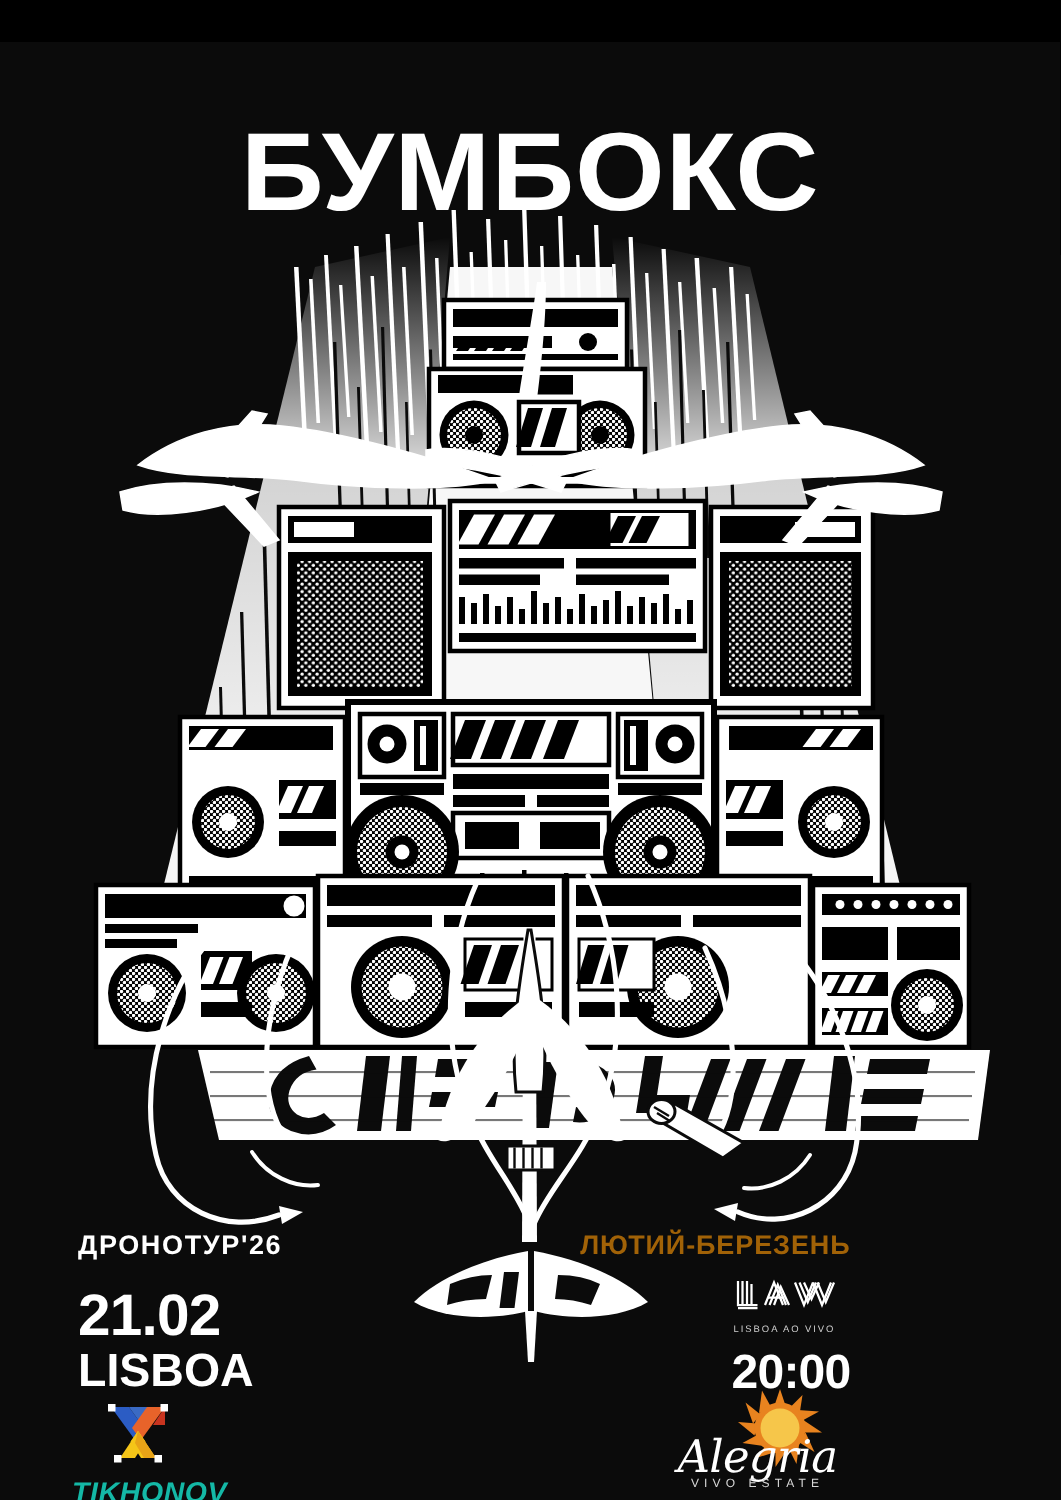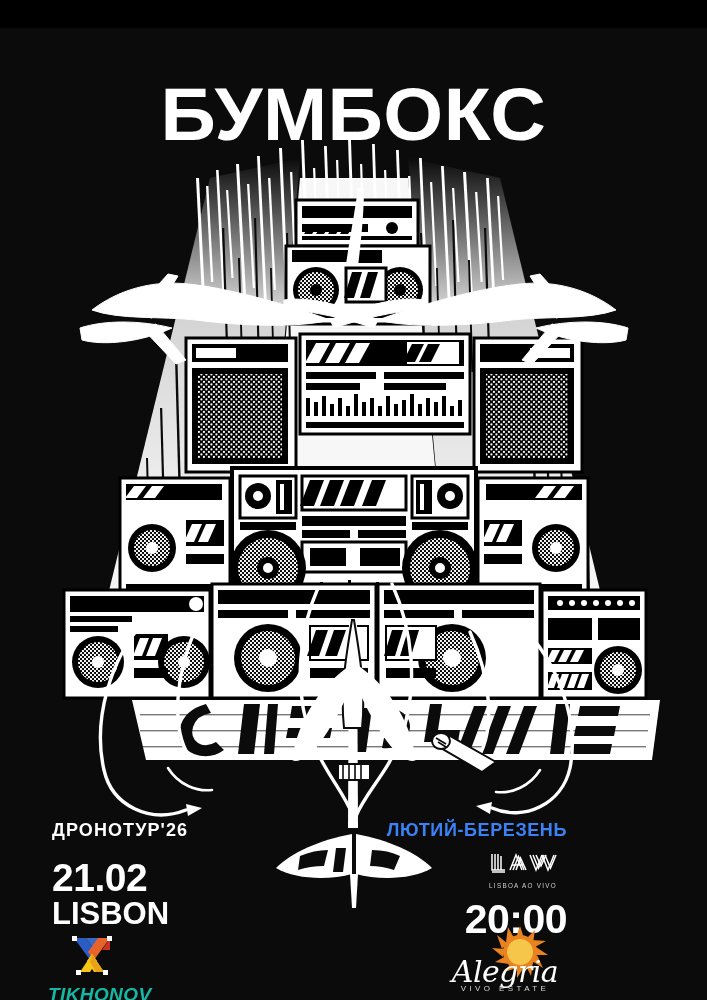--- a/index.html
+++ b/index.html
@@ -64,21 +64,21 @@
     top: 12px;
     color: #ffffff;
     font-size: 18px;
     font-weight: 700;
     letter-spacing: 1.1px;
   }
   .row-months {
     position: absolute;
     right: 48px;
     top: 12px;
-    color: #3b82f6;
+    color: #a16207;
     font-size: 18px;
     font-weight: 700;
     letter-spacing: 0.6px;
   }
   .row-date {
     position: absolute;
     left: 52px;
     top: 48px;
     color: #ffffff;
     font-size: 39px;
@@ -92,21 +92,21 @@
     color: #ffffff;
     font-size: 31px;
     font-weight: 700;
     letter-spacing: 0px;
   }
   .row-time {
     position: absolute;
     right: 48px;
     top: 88px;
     color: #ffffff;
-    font-size: 41px;
+    font-size: 32px;
     font-weight: 700;
     letter-spacing: -0.5px;
   }
 
   
   .lav {
     position: absolute;
     right: 48px;
     top: 43px;
     width: 88px;
@@ -659,21 +659,21 @@
   <div class="titlewrap">
     <span class="title">БУМБОКС</span>
   </div>
 
   <div class="bottom">
 
     <div class="row-tour">ДРОНОТУР'26</div>
     <div class="row-months">ЛЮТИЙ-БЕРЕЗЕНЬ</div>
 
     <div class="row-date">21.02</div>
-    <div class="row-city">LISBON</div>
+    <div class="row-city">LISBOA</div>
     <div class="row-time">20:00</div>
 
     <div class="lav">
       <span class="lav-mark">
         <svg width="74" height="26" viewBox="0 0 74 26" xmlns="http://www.w3.org/2000/svg">
           <g fill="none" stroke="#ffffff" stroke-width="1.5">
             <path d="M6 3 L6 19 L19 19"></path>
             <path d="M9 3 L9 19"></path>
             <path d="M12 3 L12 19"></path>
             <path d="M15 5 L15 19"></path>

